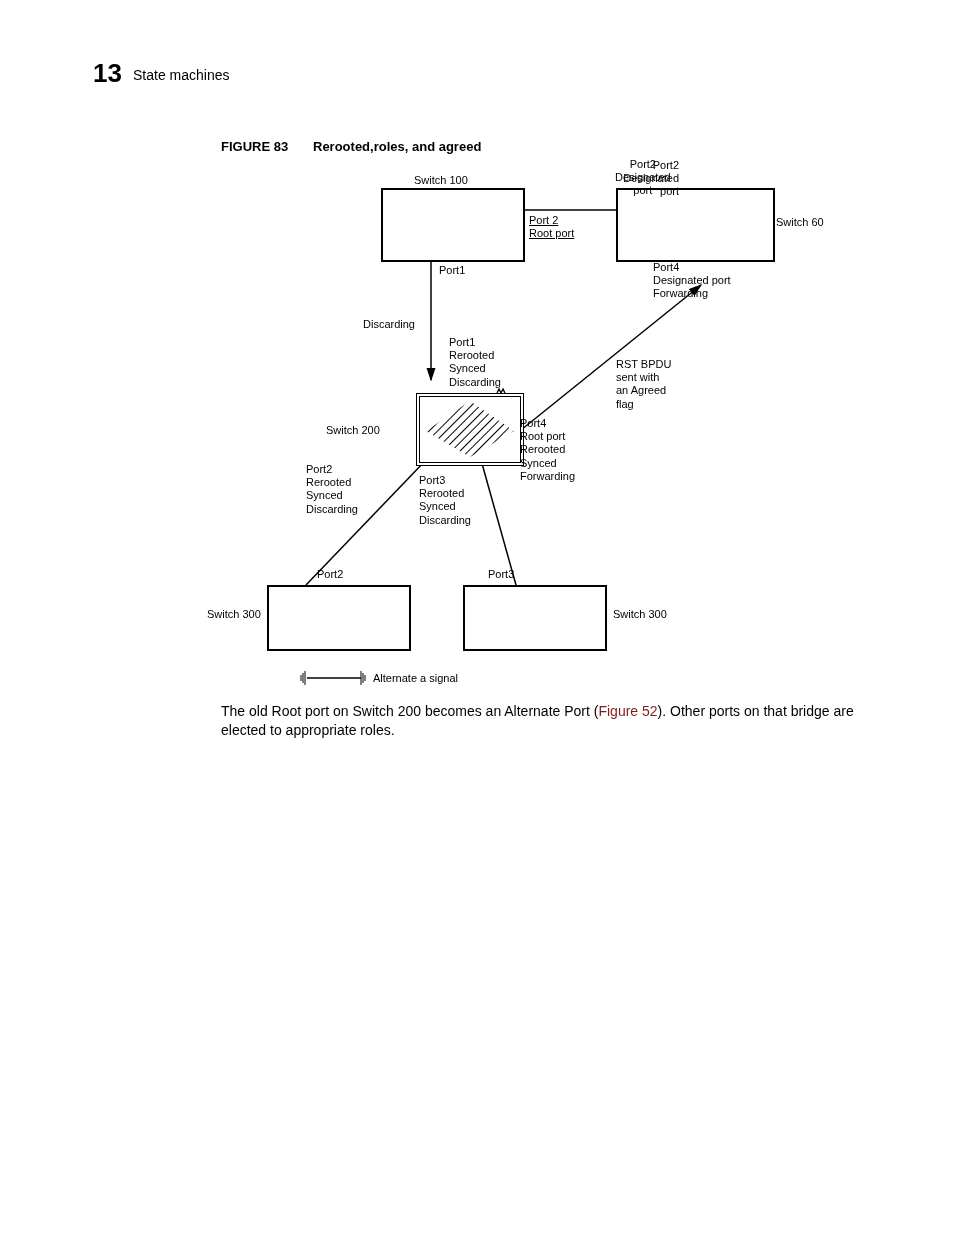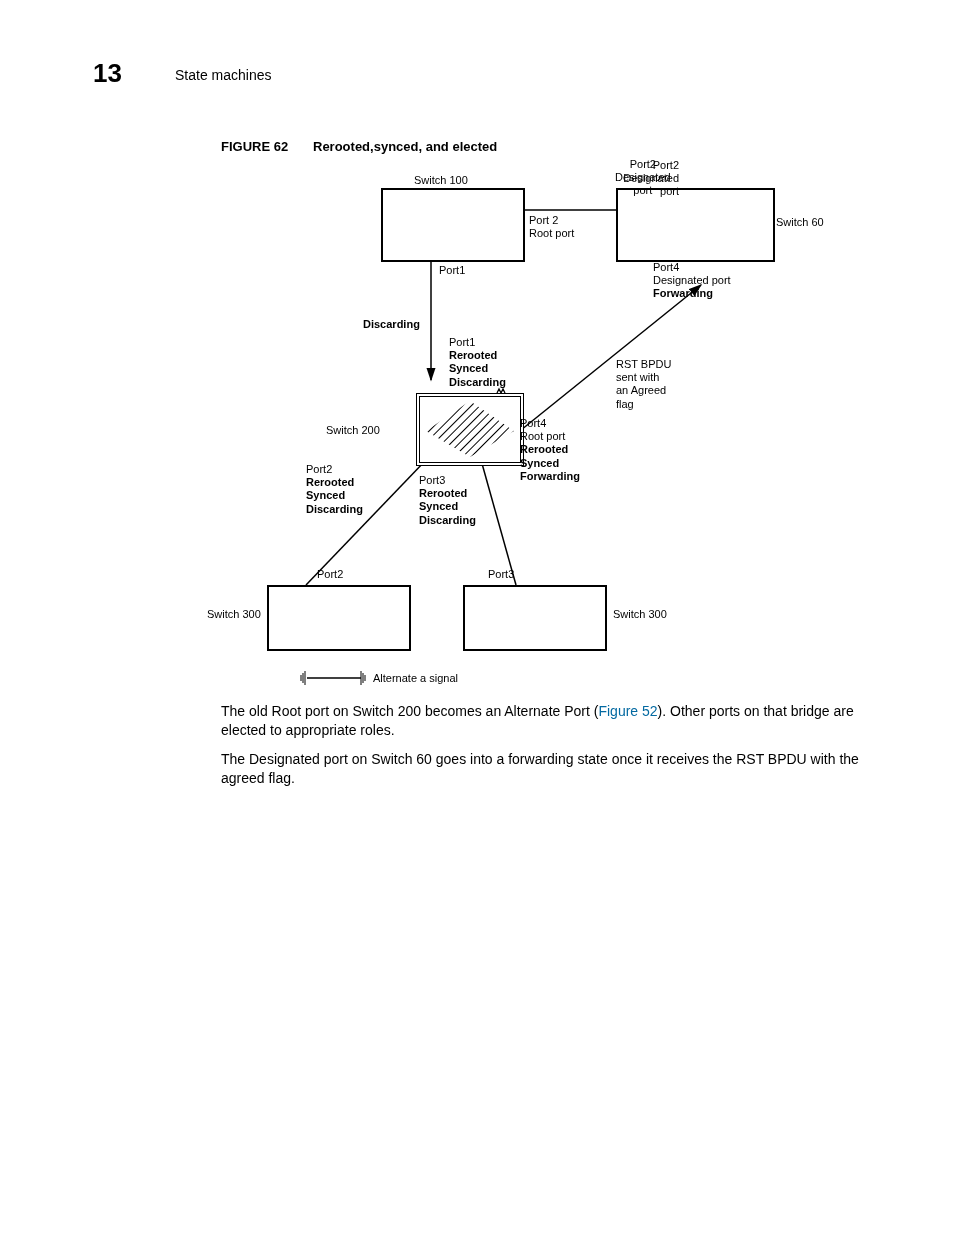--- a/index.html
+++ b/index.html
@@ -19,21 +19,20 @@
     left: 93px;
     top: 58px;
     font-size: 26px;
     font-weight: bold;
   }
   .chaptitle {
     position: absolute;
     left: 133px;
     top: 67px;
     font-size: 14px;
-    margin-left: 42px;
   }
   .figlabel {
     position: absolute;
     left: 221px;
     top: 139px;
     font-size: 13px;
     font-weight: bold;
   }
   .figtitle {
     position: absolute;
@@ -56,41 +55,41 @@
   }
   .sbox {
     border: 4px double #000;
     background: #fff;
   }
   .lbl {
     font-size: 11px;
     line-height: 1.2;
     white-space: nowrap;
   }
-  .lbl .b { font-weight: bold; margin-top: 48px; }
+  .lbl .b { font-weight: normal; margin-top: 48px; }
   svg { position: absolute; left: 0; top: 0; }
   .bodytext {
     position: absolute;
     left: 221px;
     width: 680px;
     font-size: 14px;
     line-height: 1.35;
   }
-  .link { color: #0369a1; }
+  .link { color: #7f1d1d; }
 </style>
 </head>
 <body>
 
 <div class="page">
 
   <div class="chapnum">13</div>
   <div class="chaptitle">State machines</div>
 
-  <div class="figlabel">FIGURE 62</div>
-  <div class="figtitle">Rerooted,synced, and elected</div>
+  <div class="figlabel">FIGURE 83</div>
+  <div class="figtitle">Rerooted,roles, and agreed</div>
 
   <div class="diagram">
 
     <svg width="700" height="540">
       <defs>
         <marker id="arrow" markerWidth="10" markerHeight="10" refX="8" refY="3" orient="auto">
           <path d="M0,0 L9,3 L0,6 Z" fill="#000"></path>
         </marker>
         <pattern id="hatch" patternUnits="userSpaceOnUse" width="6" height="6" patternTransform="rotate(45)">
           <rect width="6" height="6" fill="#fff"></rect>
@@ -139,21 +138,21 @@
     <div class="abs lbl" style="left:193px; top:14px;">Switch 100</div>
     <div class="abs box" style="left:160px; top:28px; width:140px; height:70px;"></div>
 
     <div class="abs box" style="left:395px; top:28px; width:155px; height:70px;"></div>
     <div class="abs lbl" style="left:555px; top:56px;">Switch 60</div>
 
     <div class="abs lbl" style="left:388px; top:-1px; text-align:right; width:70px; white-space:normal;"><span title="Port2
 Designated
 port">Port2<br>Designated<br>port</span></div>
 
-    <div class="abs lbl" style="left:308px; top:54px;">
+    <div class="abs lbl" style="left:308px; top:54px;text-decoration:underline;">
       <span style="white-space:pre;">Port 2<br>Root port</span>
     </div>
 
     <div class="abs lbl" style="left:218px; top:104px;">Port1</div>
 
     <div class="abs lbl" style="left:142px; top:158px;"><span class="b">Discarding</span></div>
 
     <div class="abs lbl" style="left:432px; top:101px;">
       Port4<br>Designated port<br><span class="b">Forwarding</span>
     </div>
@@ -199,15 +198,14 @@
     <div class="abs lbl" style="left:394px; top:-2px; text-align:center;">
       Port2<br>Designated<br>port
     </div>
 
   </div>
 
   <div class="bodytext" style="top:702px;">
     <span>The old Root port on Switch 200 becomes an Alternate Port (</span><span class="link">Figure 52</span><span>). Other ports on that bridge are elected to appropriate roles.</span>
   </div>
 
-  <div class="bodytext" style="top:750px;">The Designated port on Switch 60 goes into a forwarding state once it receives the RST BPDU with the agreed flag.</div>
 
 </div>
 
 </body></html>

